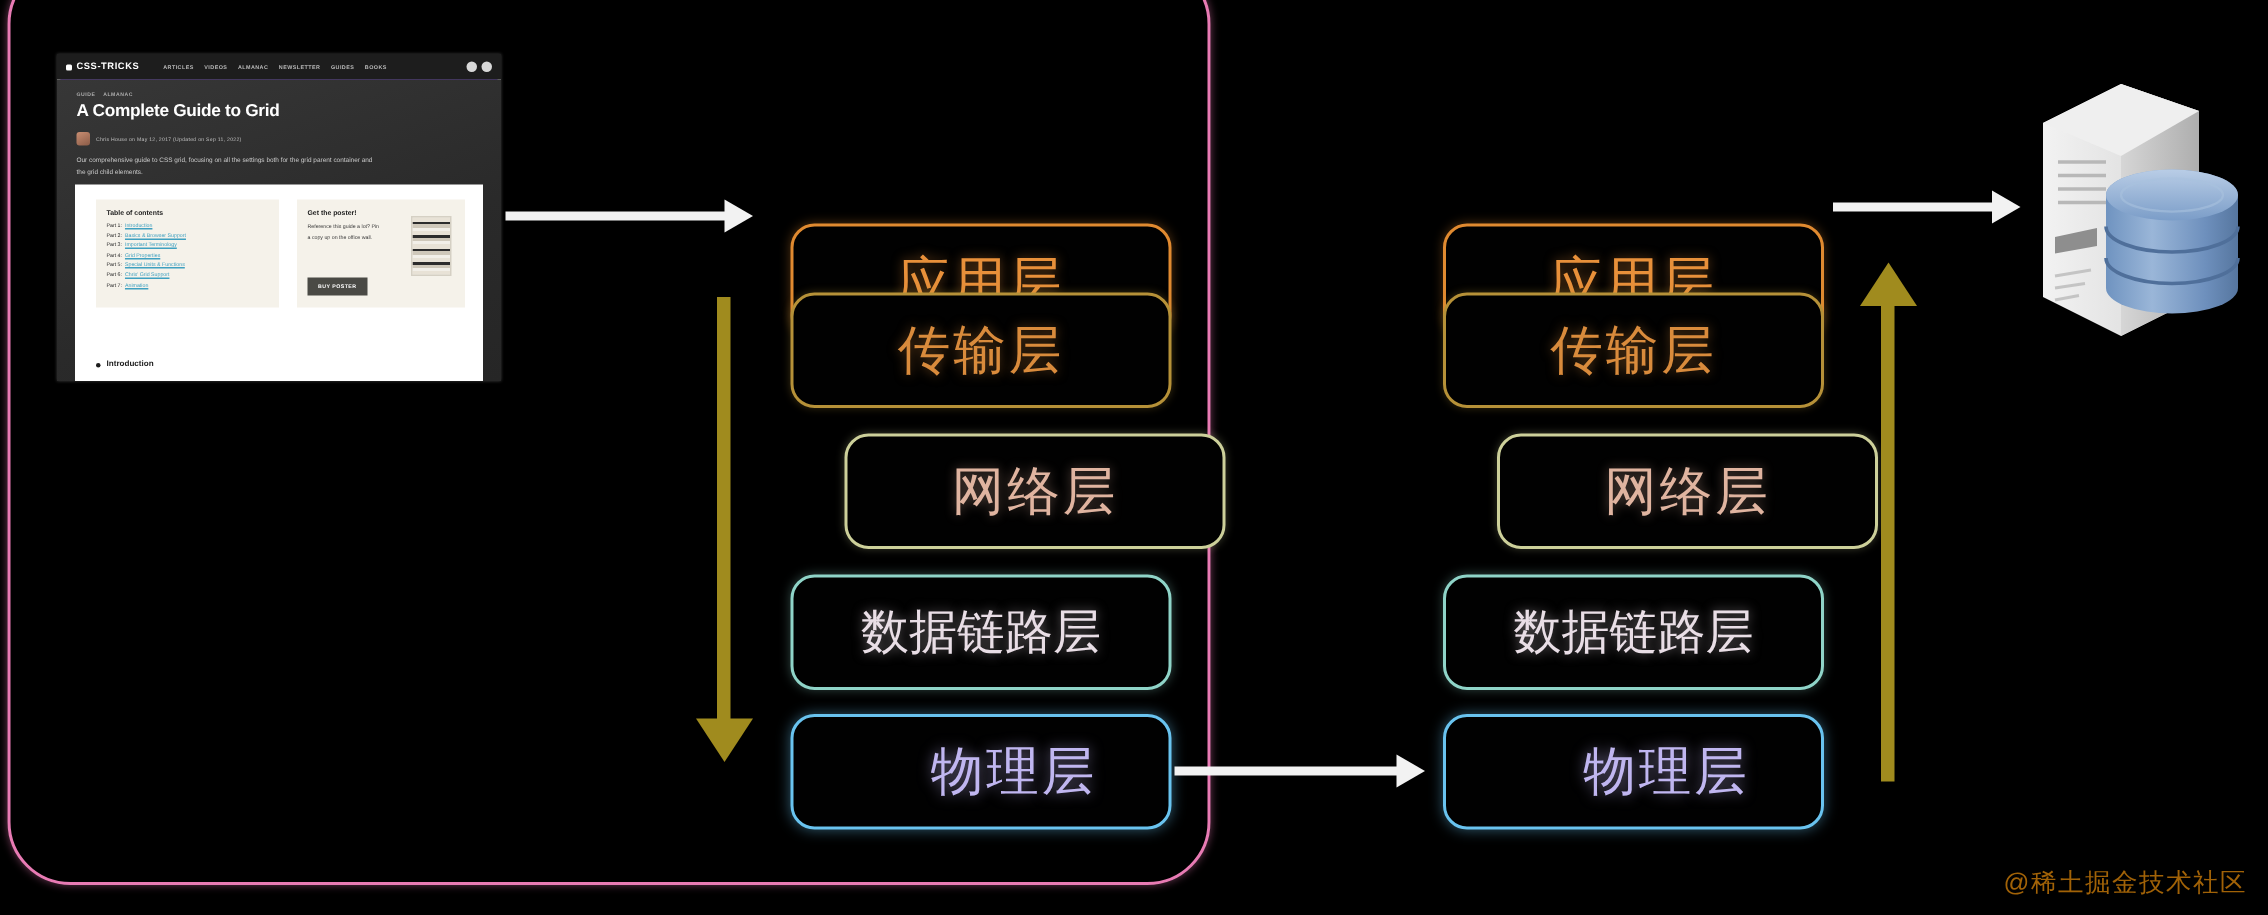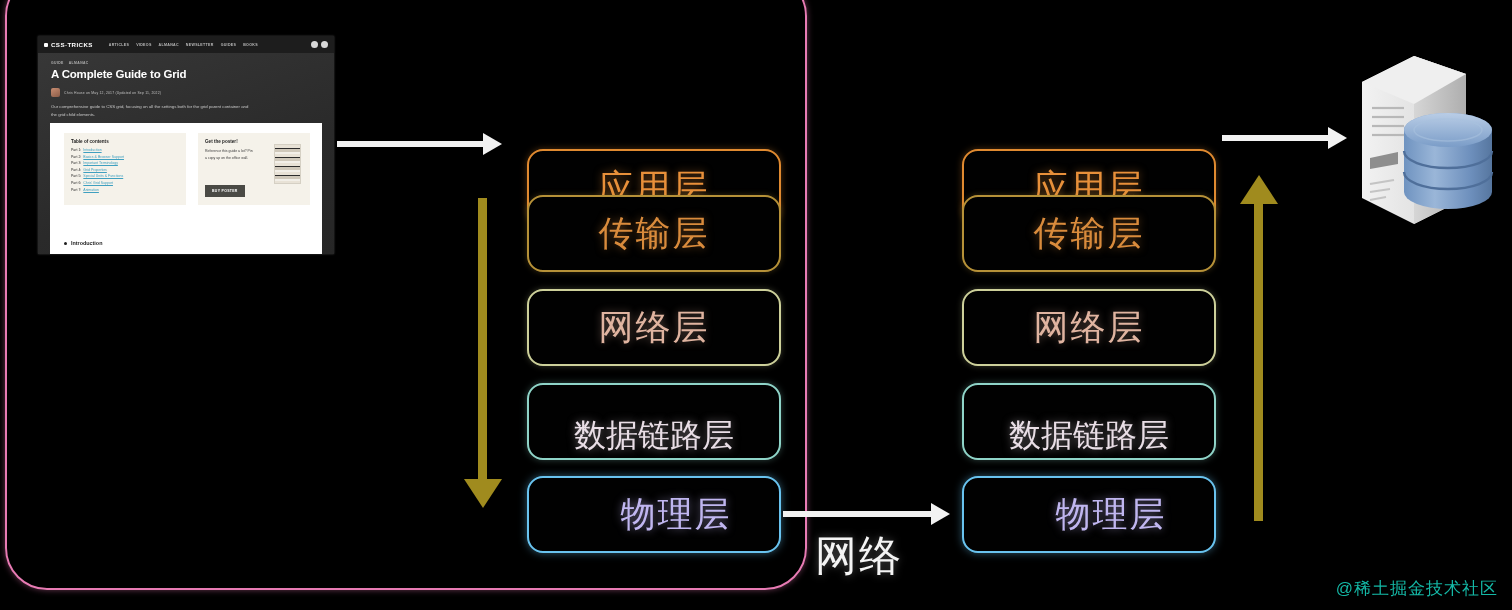--- a/index.html
+++ b/index.html
@@ -266,23 +266,23 @@
     letter-spacing: 2px;
     font-weight: 400;
     white-space: nowrap;
   }
   .layer.small .layer-label { font-size: 32px; letter-spacing: 0px; }
 
   .c-app   { border: 2.5px solid #e08a30; box-shadow: 0 0 7px rgba(224,138,48,0.35); margin-top: 48px; }
   .c-app   .layer-label { color: #e8903a; text-shadow: 0 0 8px rgba(232,144,58,0.55); }
   .c-tran  { border: 2.5px solid #b69138; box-shadow: 0 0 6px rgba(182,145,56,0.30); }
   .c-tran  .layer-label { color: #d98b3c; text-shadow: 0 0 8px rgba(217,139,60,0.5); }
-  .c-net   { border: 2.5px solid #cdd09a; box-shadow: 0 0 6px rgba(205,208,154,0.28); }
+  .c-net   { border: 2.5px solid #cdd09a; box-shadow: 0 0 6px rgba(205,208,154,0.28); margin-left: 36px; }
   .c-net   .layer-label { color: #e0b4a0; text-shadow: 0 0 8px rgba(224,180,160,0.45); }
-  .c-link  { border: 2.5px solid #8fd4c8; box-shadow: 0 0 7px rgba(143,212,200,0.32); align-items: flex-end; }
+  .c-link  { border: 2.5px solid #8fd4c8; box-shadow: 0 0 7px rgba(143,212,200,0.32); }
   .c-link  .layer-label { color: #e9dee6; text-shadow: 0 0 8px rgba(233,222,230,0.5); }
   .c-phys  { border: 2.5px solid #69c3ef; box-shadow: 0 0 9px rgba(105,195,239,0.45); padding-left: 44px; }
   .c-phys  .layer-label { color: #c0b6f0; text-shadow: 0 0 9px rgba(192,182,240,0.6); }
 
   
   .arrow-white {
     position: absolute;
     height: 6px;
     background: #f2f2f2;
   }
@@ -342,21 +342,21 @@
     position: absolute;
     left: 1348px;
     top: 48px;
     width: 160px;
     height: 200px;
   }
   .watermark {
     position: absolute;
     right: 14px;
     bottom: 10px;
-    color: #14b8a6;
+    color: #a16207;
     font-size: 17px;
     letter-spacing: 1px;
   }
 </style>
 </head>
 <body>
 
 <div id="stage">
 
   <div class="client-boundary"></div>
@@ -458,21 +458,20 @@
     <span class="layer-label">网络层</span>
   </div>
   <div class="layer c-link small" style="left:527px; top:383px;">
     <span class="layer-label">数据链路层</span>
   </div>
   <div class="layer c-phys" style="left:527px; top:476px;">
     <span class="layer-label">物理层</span>
   </div>
 
   <div class="arrow-white" style="left:783px; top:511px; width:150px;"></div>
-  <div class="network-label">网络</div>
 
   <div class="layer c-app" style="left:962px; top:101px;">
     <span class="layer-label">应用层</span>
   </div>
   <div class="layer c-tran" style="left:962px; top:195px;">
     <span class="layer-label">传输层</span>
   </div>
   <div class="layer c-net" style="left:962px; top:289px;">
     <span class="layer-label">网络层</span>
   </div>

